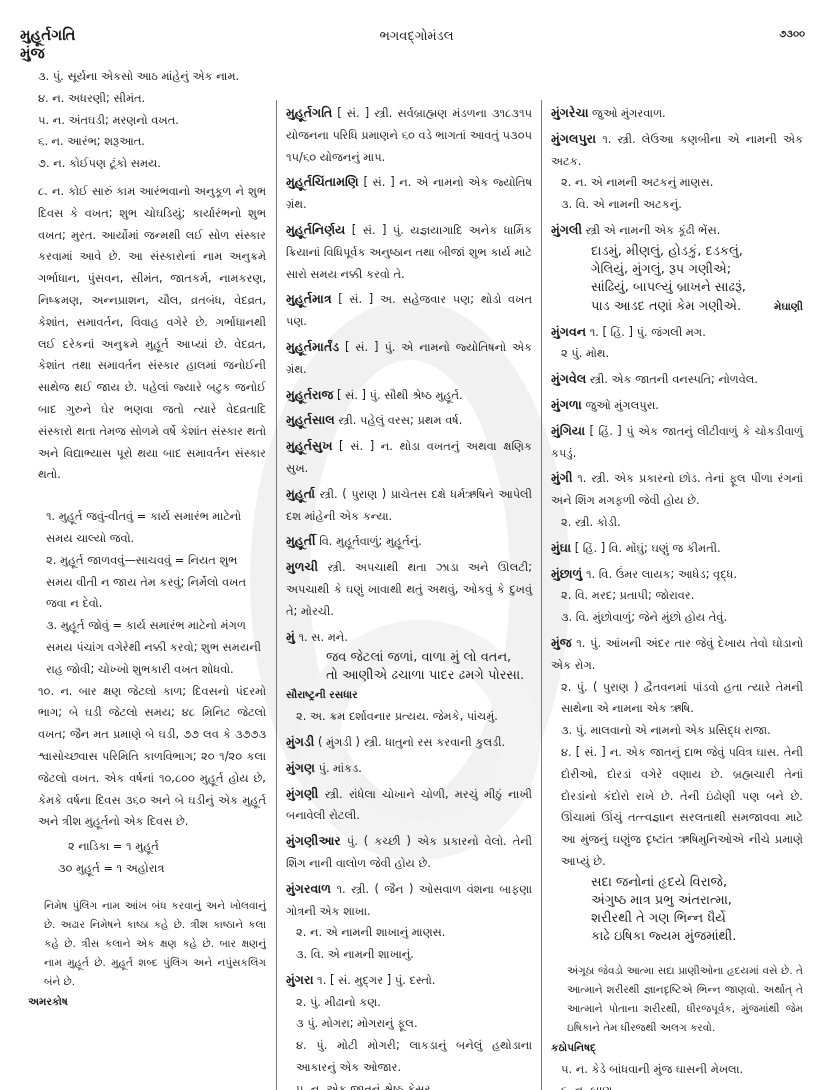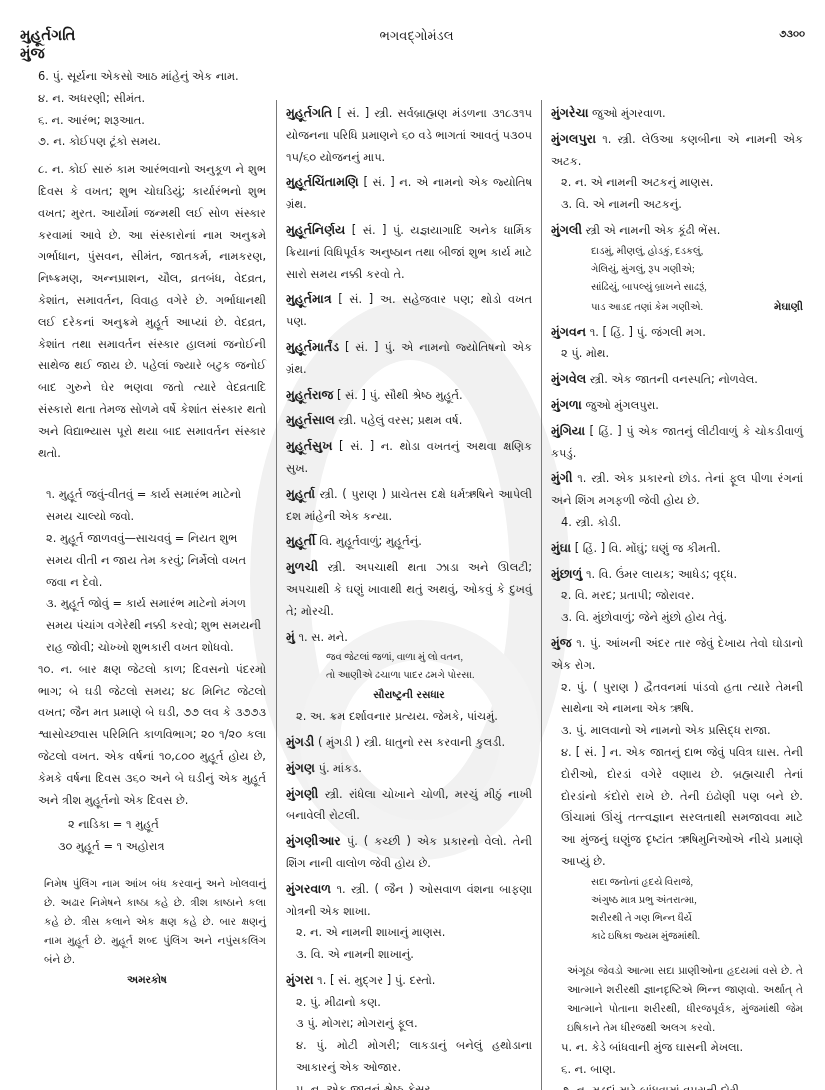--- a/index.html
+++ b/index.html
@@ -29,22 +29,22 @@
   .col-left { left: 28px; width: 238px; }
   .col-mid { left: 286px; width: 246px; }
   .col-right { left: 551px; width: 252px; }
   .divider { position: absolute; width: 1px; background: #777; }
   .div1 { left: 276px; top: 40px; height: 1010px; }
   .div2 { left: 541px; top: 40px; height: 1010px; }
   .entry { margin: 0 0 3px 0; text-align: justify; }
   .hw { font-weight: bold; font-size: 12.5px; }
   .sense { display: block; padding-left: 10px; }
   .indent { display: block; padding-left: 18px; }
-  .verse { display: block; padding-left: 40px; font-size: 10px; line-height: 18px; font-family: Liberation Serif, serif; }
-  .src { display: block; text-align: center; font-size: 10.5px; font-weight: bold; }
+  .verse { display: block; padding-left: 40px; font-size: 13px; line-height: 18px; }
+  .src { display: block; text-align: left; font-size: 10.5px; font-weight: bold; }
   .eq { display: block; padding-left: 40px; }
   .small { font-size: 10.5px; line-height: 19px; display:block; padding-left: 10px; margin-top: 16px; }
 </style>
 </head>
 <body>
 
 <div class="watermark"></div>
 <div class="watermark2"></div>
 
 <div class="header">
@@ -54,22 +54,23 @@
   </div>
   <div class="hdr-center">ભગવદ્ગોમંડલ</div>
   <div class="hdr-right">૭૩૦૦</div>
 </div>
 
 <div class="columns">
   <div class="divider div1"></div>
   <div class="divider div2"></div>
 
   <div class="col col-left" style="top:6px;">
-    <span class="sense">6. પું. સૂર્યના એકસો આઠ માંહેનું એક નામ.</span>
+    <span class="sense">૩. પું. સૂર્યના એકસો આઠ માંહેનું એક નામ.</span>
     <span class="sense">૪. ન. અધરણી; સીમંત.</span>
+    <span class="sense">૫. ન. અંતઘડી; મરણનો વખત.</span>
     <span class="sense">૬. ન. આરંભ; શરૂઆત.</span>
     <span class="sense">૭. ન. કોઈપણ ટૂંકો સમય.</span>
     <p class="entry" style="margin-top:6px;padding-left:10px;">૮. ન. કોઈ સારું કામ આરંભવાનો અનુકૂળ ને શુભ દિવસ કે વખત; શુભ ચોઘડિયું; કાર્યારંભનો શુભ વખત; મુરત. આર્યોમાં જન્મથી લઈ સોળ સંસ્કાર કરવામાં આવે છે. આ સંસ્કારોનાં નામ અનુક્રમે ગર્ભાધાન, પુંસવન, સીમંત, જાતકર્મ, નામકરણ, નિષ્ક્રમણ, અન્નપ્રાશન, ચૌલ, વ્રતબંધ, વેદવ્રત, કેશાંત, સમાવર્તન, વિવાહ વગેરે છે. ગર્ભાધાનથી લઈ દરેકનાં અનુક્રમે મુહૂર્ત આપ્યાં છે. વેદવ્રત, કેશાંત તથા સમાવર્તન સંસ્કાર હાલમાં જનોઈની સાથેજ થઈ જાય છે. પહેલાં જ્યારે બટુક જનોઈ બાદ ગુરુને ઘેર ભણવા જતો ત્યારે વેદવ્રતાદિ સંસ્કારો થતા તેમજ સોળમે વર્ષે કેશાંત સંસ્કાર થતો અને વિદ્યાભ્યાસ પૂરો થયા બાદ સમાવર્તન સંસ્કાર થતો.</p>
     <span class="indent" style="margin-top:20px;">૧. મુહૂર્ત જવું-વીતવું = કાર્ય સમારંભ માટેનો સમય ચાલ્યો જવો.</span>
     <span class="indent">૨. મુહૂર્ત જાળવવું—સાચવવું = નિયત શુભ સમય વીતી ન જાય તેમ કરવું; નિર્મેલો વખત જવા ન દેવો.</span>
     <span class="indent">૩. મુહૂર્ત જોવું = કાર્ય સમારંભ માટેનો મંગળ સમય પંચાંગ વગેરેથી નક્કી કરવો; શુભ સમયની રાહ જોવી; ચોખ્ખો શુભકારી વખત શોધવો.</span>
     <p class="entry" style="padding-left:10px;">૧૦. ન. બાર ક્ષણ જેટલો કાળ; દિવસનો પંદરમો ભાગ; બે ઘડી જેટલો સમય; ૪૮ મિનિટ જેટલો વખત; જૈન મત પ્રમાણે બે ઘડી, ૭૭ લવ કે ૩૭૭૩ શ્વાસોચ્છ્વાસ પરિમિતિ કાળવિભાગ; ૨૦ ૧/૨૦ કલા જેટલો વખત. એક વર્ષનાં ૧૦,૮૦૦ મુહૂર્ત હોય છે, કેમકે વર્ષના દિવસ ૩૬૦ અને બે ઘડીનું એક મુહૂર્ત અને ત્રીશ મુહૂર્તનો એક દિવસ છે.</p>
     <span class="eq">૨ નાડિકા = ૧ મુહૂર્ત</span>
     <span class="eq" style="padding-left:30px;">૩૦ મુહૂર્ત = ૧ અહોરાત્ર</span>
     <span class="small" style="padding-left:16px;text-align:justify;">નિમેષ પુંલિંગ નામ આંખ બંધ કરવાનું અને ખોલવાનું છે. અઢાર નિમેષને કાષ્ઠા કહે છે. ત્રીશ કાષ્ઠાને કલા કહે છે. ત્રીસ કલાને એક ક્ષણ કહે છે. બાર ક્ષણનું નામ મુહૂર્ત છે. મુહૂર્ત શબ્દ પુંલિંગ અને નપુંસકલિંગ બંને છે.</span>
@@ -131,36 +132,37 @@
     </p>
     <p class="entry">
       <span class="hw">મુંગવન</span> <span>૧. [ હિં. ] પું. જંગલી મગ.</span>
       <span class="sense">૨ પું. મોથ.</span>
     </p>
     <p class="entry"><span class="hw">મુંગવેલ</span> <span>સ્ત્રી. એક જાતની વનસ્પતિ; નોળવેલ.</span></p>
     <p class="entry"><span class="hw">મુંગળા</span> <span>જુઓ મુંગલપુરા.</span></p>
     <p class="entry"><span class="hw">મુંગિયા</span> <span>[ હિં. ] પું એક જાતનું લીટીવાળું કે ચોકડીવાળું કપડું.</span></p>
     <p class="entry">
       <span class="hw">મુંગી</span> <span>૧. સ્ત્રી. એક પ્રકારનો છોડ. તેનાં ફૂલ પીળા રંગનાં અને શિંગ મગફળી જેવી હોય છે.</span>
-      <span class="sense">4. સ્ત્રી. કોડી.</span>
+      <span class="sense">૨. સ્ત્રી. કોડી.</span>
     </p>
     <p class="entry"><span class="hw">મુંઘા</span> <span>[ હિં. ] વિ. મોંઘું; ઘણું જ કીમતી.</span></p>
     <p class="entry">
       <span class="hw">મુંછાળું</span> <span>૧. વિ. ઉંમર લાયક; આધેડ; વૃદ્ધ.</span>
       <span class="sense">૨. વિ. મરદ; પ્રતાપી; જોરાવર.</span>
       <span class="sense">૩. વિ. મુંછોવાળું; જેને મુંછો હોય તેવું.</span>
     </p>
     <p class="entry">
       <span class="hw">મુંજ</span> <span>૧. પું. આંખની અંદર તાર જેવું દેખાય તેવો ઘોડાનો એક રોગ.</span>
       <span class="sense">૨. પું. ( પુરાણ ) દ્વૈતવનમાં પાંડવો હતા ત્યારે તેમની સાથેના એ નામના એક ઋષિ.</span>
       <span class="sense">૩. પું. માલવાનો એ નામનો એક પ્રસિદ્ધ રાજા.</span>
       <span class="sense">૪. [ સં. ] ન. એક જાતનું દાભ જેવું પવિત્ર ઘાસ. તેની દોરીઓ, દોરડાં વગેરે વણાય છે. બ્રહ્મચારી તેનાં દોરડાંનો કંદોરો રાખે છે. તેની ઇંઢોણી પણ બને છે. ઊંચામાં ઊંચું તત્ત્વજ્ઞાન સરલતાથી સમજાવવા માટે આ મુંજનું ઘણુંજ દૃષ્ટાંત ઋષિમુનિઓએ નીચે પ્રમાણે આપ્યું છે.</span>
       <span class="verse">સદા જનોનાં હૃદયે વિરાજે,</span>
       <span class="verse">અંગુષ્ઠ માત્ર પ્રભુ અંતરાત્મા,</span>
       <span class="verse">શરીરથી તે ગણ ભિન્ન ધૈર્યે</span>
       <span class="verse">કાઢે ઇષિકા જ્યમ મુંજમાંથી.</span>
       <span class="small" style="padding-left:16px;text-align:justify;">અંગૂઠા જેવડો આત્મા સદા પ્રાણીઓના હૃદયમાં વસે છે. તે આત્માને શરીરથી જ્ઞાનદૃષ્ટિએ ભિન્ન જાણવો. અર્થાત્ તે આત્માને પોતાના શરીરથી, ધીરજપૂર્વક, મુંજમાંથી જેમ ઇષિકાને તેમ ધીરજથી અલગ કરવો.</span>
+      <span class="src">કઠોપનિષદ્</span>
       <span class="sense">૫. ન. કેડે બાંધવાની મુંજ ઘાસની મેખલા.</span>
       <span class="sense">૬. ન. બાણ.</span>
       <span class="sense">૭. ન. મુડદાં માટે બાંધવામાં વપરાતી દોરી.</span>
     </p>
   </div>
 </div>
 
 </body></html>

